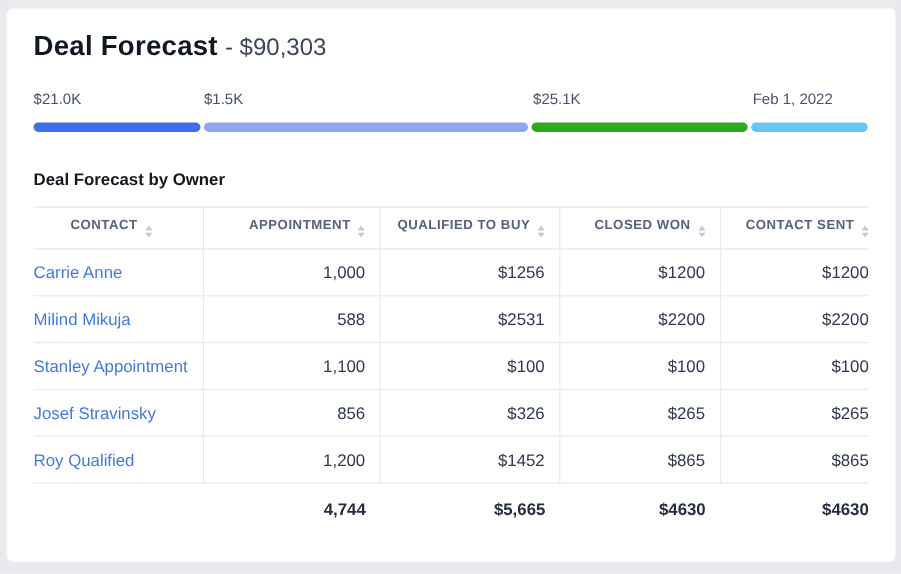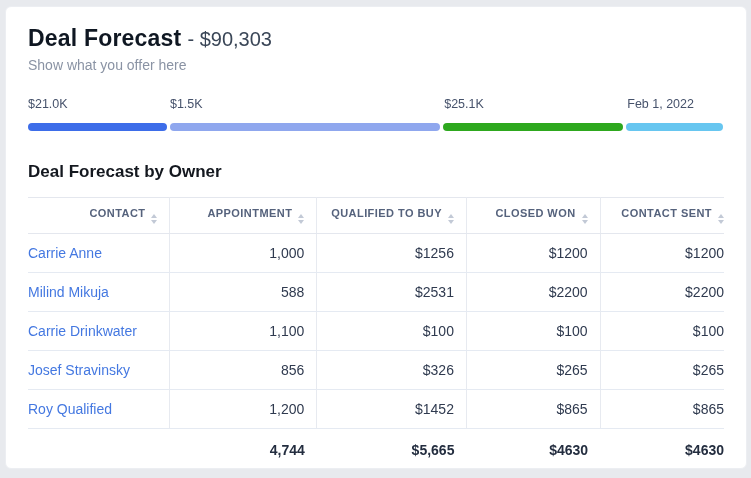--- a/index.html
+++ b/index.html
@@ -25,29 +25,29 @@
   
   .progress-section { margin-top: 24px; }
   .bar-labels { position: relative; height: 16px; }
   .bar-label {
     position: absolute; top: 0;
     font-size: 12.5px; color: #46526b; font-weight: 500; white-space: nowrap;
   }
   .bar-track { display: flex; gap: 3px; margin-top: 10px; height: 8px; }
   .bar-seg { height: 8px; border-radius: 4px; }
   
-  .table-title { font-size: 17px; font-weight: bold; color: #14181f; margin-top: 31px; }
+  .table-title { font-size: 14px; font-weight: bold; color: #14181f; margin-top: 31px; }
   table { width: 100%; border-collapse: collapse; margin-top: 15px; table-layout: fixed; }
   th {
     font-size: 11px; font-weight: bold; letter-spacing: .04em;
     color: #55627c; text-transform: uppercase;
     border-top: 1px solid #e4e7ee; border-bottom: 1px solid #e4e7ee;
     padding: 9px 12px 9px 0; text-align: right; white-space: nowrap;
   }
-  th.col-contact { text-align: right; padding-left: 0; }
+  th.col-contact { text-align: center; padding-left: 0; }
   th:not(:last-child), td.bordered:not(:last-child) { border-right: 1px solid #e7eaf0; }
   th:last-child { padding-right: 0; }
   td {
     font-size: 14px; color: #2f3a4f; padding: 11px 12px 11px 0;
     text-align: right; border-bottom: 1px solid #e5eaf2; white-space: nowrap;
   }
   td:last-child { padding-right: 0; }
   td.contact-cell { text-align: left; padding-left: 0; }
   .contact-link { color: #4478e1; text-decoration: none; cursor: pointer; }
   tr.totals td {
@@ -72,21 +72,20 @@
 </style>
 </head>
 <body>
 
 <div class="card">
 
   <div class="title-row">
     <span class="title">Deal Forecast</span>
     <span class="amount">- $90,303</span>
   </div>
-  <div class="subtitle">Show what you offer here</div>
 
   <div class="progress-section">
     <div class="bar-labels">
       <span class="bar-label" style="left:0%">$21.0K</span>
       <span class="bar-label" style="left:20.4%">$1.5K</span>
       <span class="bar-label" style="left:59.8%">$25.1K</span>
       <span class="bar-label" style="left:86.1%">Feb 1, 2022</span>
     </div>
     <div class="bar-track">
       <div class="bar-seg" style="width: 19.9%; background-color: rgb(61, 109, 233);"></div>
@@ -149,21 +148,21 @@
         <td class="bordered">$1200</td>
       </tr>
       <tr>
         <td class="contact-cell bordered"><a class="contact-link">Milind Mikuja</a></td>
         <td class="bordered">588</td>
         <td class="bordered">$2531</td>
         <td class="bordered">$2200</td>
         <td class="bordered">$2200</td>
       </tr>
       <tr>
-        <td class="contact-cell bordered"><a class="contact-link">Carrie Drinkwater</a></td>
+        <td class="contact-cell bordered"><a class="contact-link">Stanley Appointment</a></td>
         <td class="bordered">1,100</td>
         <td class="bordered">$100</td>
         <td class="bordered">$100</td>
         <td class="bordered">$100</td>
       </tr>
       <tr>
         <td class="contact-cell bordered"><a class="contact-link">Josef Stravinsky</a></td>
         <td class="bordered">856</td>
         <td class="bordered">$326</td>
         <td class="bordered">$265</td>

